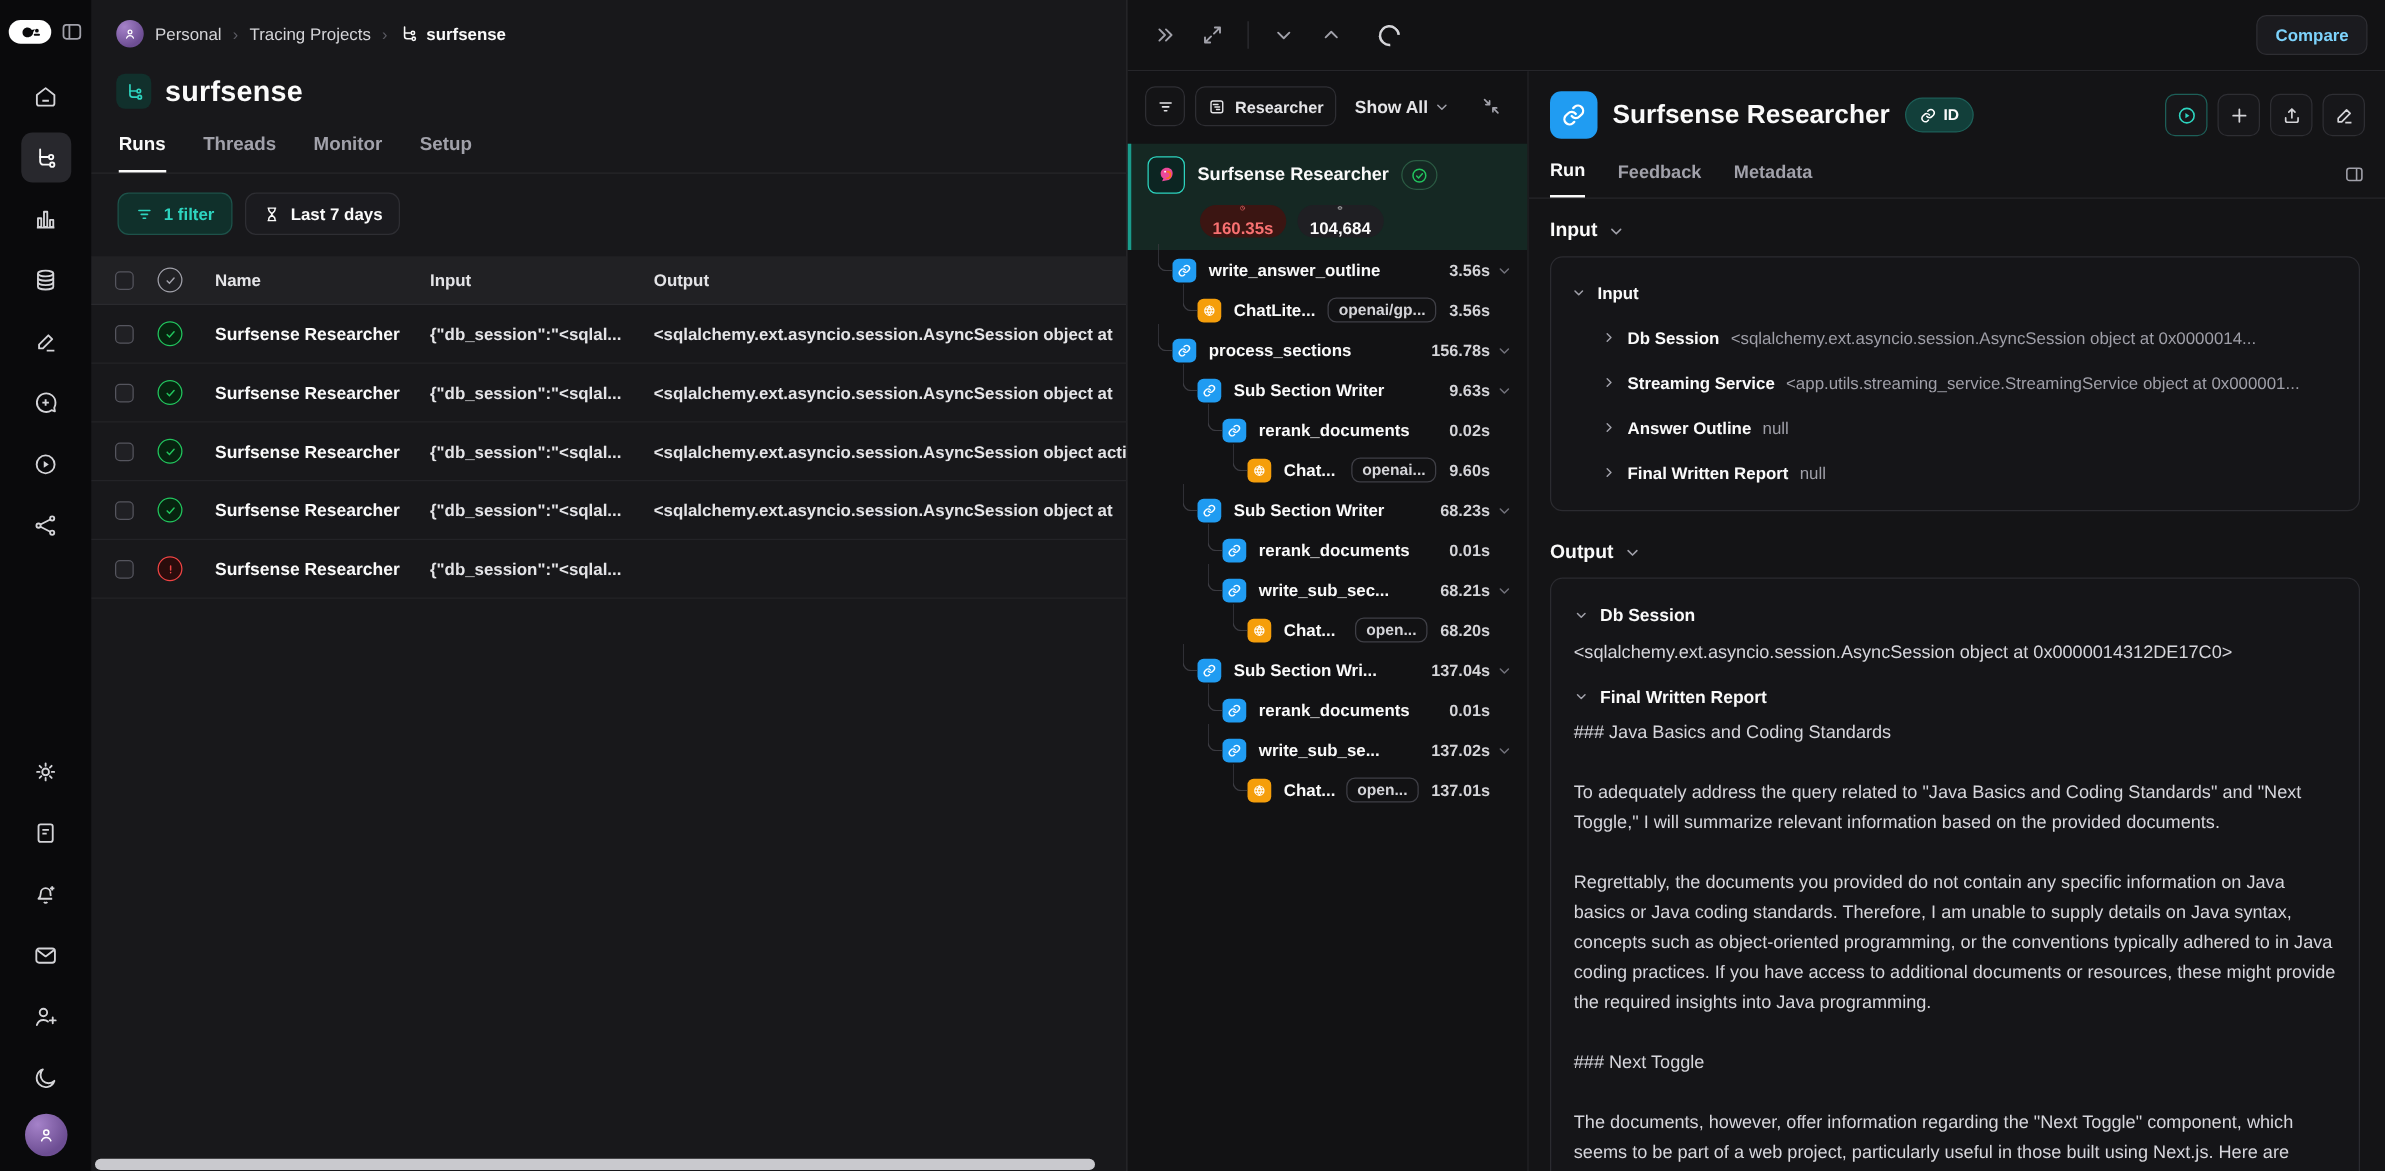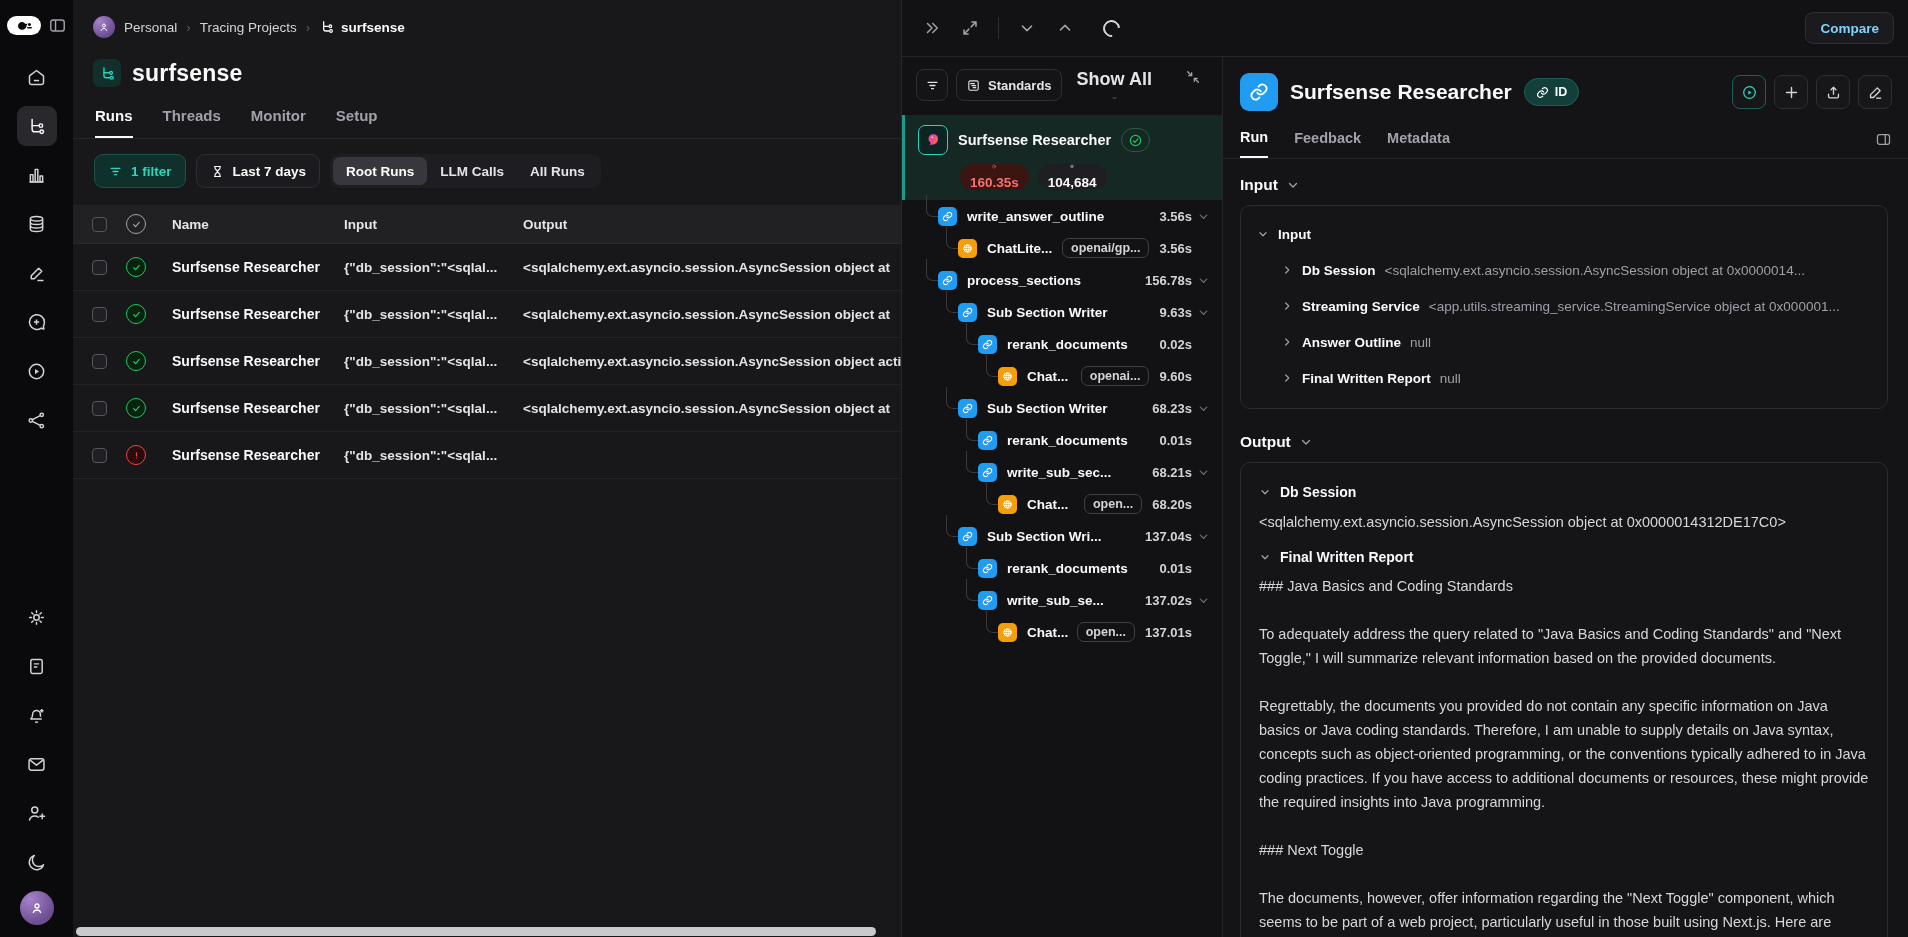--- a/index.html
+++ b/index.html
@@ -61,21 +61,21 @@
   .compare-btn { margin-left:auto; height:32px; padding:0 14px; display:flex; align-items:center; background:#1b1b1f; border:1px solid #2e2e33; border-radius:8px; color:#7dd3fc; font-size:13.5px; font-weight:700; cursor:pointer; }
 
   .right-body { flex:1; display:flex; min-height:0; }
 
   
   .trace-panel { width:321px; flex:0 0 321px; background:#121214; border-right:1px solid #26262a; overflow:hidden; }
   .trace-head { display:flex; align-items:center; justify-content:space-between; padding:16px 14px 0 18px; }
   .trace-title { font-size:13.5px; font-weight:700; color:#fafafa; letter-spacing:.4px; }
   .trace-controls { display:flex; align-items:center; gap:8px; padding:12px 14px 0 14px; }
   .tc-btn { height:32px; border:1px solid #2e2e33; border-radius:8px; display:flex; align-items:center; gap:7px; padding:0 9px; color:#e4e4e7; font-size:13px; font-weight:600; cursor:pointer; background:#141416; }
-  .tc-plain { height:32px; display:flex; align-items:center; gap:5px; padding:0 7px; color:#e4e4e7; font-size:18px; font-weight:600; cursor:pointer;flex-direction:column; }
+  .tc-plain { height:32px; display:flex; align-items:center; gap:5px; padding:0 7px; color:#e4e4e7; font-size:14px; font-weight:600; cursor:pointer; }
   .tc-right { margin-left:auto; }
   .tree { margin-top:14px; position:relative; }
   .troot { background:#152823; border-left:3px solid #1a9c8c; padding:10px 12px 10px 13px; cursor:pointer; }
   .troot-line1 { display:flex; align-items:center; gap:10px; }
   .parrot-box { width:30px; height:30px; border-radius:7px; border:1px solid #2dd4bf; background:#0c2522; display:flex; align-items:center; justify-content:center; }
   .troot-name { font-size:14.5px; font-weight:700; color:#fafafa; }
   .ok-badge { height:24px; padding:0 6px; border:1px solid #2b5a43; border-radius:12px; display:flex; align-items:center; color:#22c55e; }
   .troot-line2 { display:flex; align-items:center; gap:9px; margin:9px 0 0 42px; }
   .pill { height:26px; display:flex; align-items:center; gap:6px; padding:0 10px; border-radius:13px; font-size:13.5px; font-weight:700;flex-direction:column; }
   .pill.red { background:#3b1512; color:#f87171; }
@@ -295,25 +295,20 @@
             <path d="M5 7h14M8 12h8M10.5 17h3"></path>
           </svg>
         <span>1 filter</span>
       </div>
       <div class="chip dark">
         <svg width="15" height="15" viewBox="0 0 24 24" fill="none" stroke="currentColor" stroke-width="1.9" stroke-linejoin="round">
             <path d="M6.5 4h11M6.5 20h11M8 4v2.2c0 2.8 4 3.6 4 5.8s-4 3-4 5.8V20M16 4v2.2c0 2.8-4 3.6-4 5.8s4 3 4 5.8V20"></path>
           </svg>
         <span>Last 7 days</span>
       </div>
-      <div class="seg-group">
-        <div class="seg active">Root Runs</div>
-        <div class="seg">LLM Calls</div>
-        <div class="seg">All Runs</div>
-      </div>
     </div>
 
     <div class="runs-table">
       <div class="rt-row rt-head">
         <span class="checkbox"></span>
         <span class="st-ic st-head">
             <svg width="11" height="11" viewBox="0 0 24 24" fill="none" stroke="currentColor" stroke-width="2.6" stroke-linecap="round">
               <path d="m6 12.5 4 4 8-9"></path>
             </svg>
           </span>
@@ -418,21 +413,21 @@
           <div class="tc-btn" style="width:32px;justify-content:center;padding:0;">
             <svg width="15" height="15" viewBox="0 0 24 24" fill="none" stroke="#e4e4e7" stroke-width="2.1" stroke-linecap="round">
                 <path d="M5 7h14M8 12h8M10.5 17h3"></path>
               </svg>
           </div>
           <div class="tc-btn">
             <svg width="15" height="15" viewBox="0 0 24 24" fill="none" stroke="#e4e4e7" stroke-width="1.8" stroke-linecap="round">
                 <rect x="4.5" y="4.5" width="15" height="15" rx="2.5"></rect>
                 <path d="M7.5 9h6M9.5 12.2h6M11.5 15.4h4"></path>
               </svg>
-            <span>Standards</span>
+            <span>Researcher</span>
           </div>
           <div class="tc-plain">
             <span>Show All</span>
             <svg width="13" height="13" viewBox="0 0 24 24" fill="none" stroke="#a1a1aa" stroke-width="2.2" stroke-linecap="round" stroke-linejoin="round">
                 <path d="m6 9.5 6 6 6-6"></path>
               </svg>
           </div>
           <div class="tc-plain tc-right">
             <svg width="16" height="16" viewBox="0 0 24 24" fill="none" stroke="#a1a1aa" stroke-width="2" stroke-linecap="round" stroke-linejoin="round">
                 <path d="m4 4 6 6M10 5.5V10H5.5M20 20l-6-6M14 18.5V14h4.5"></path>

